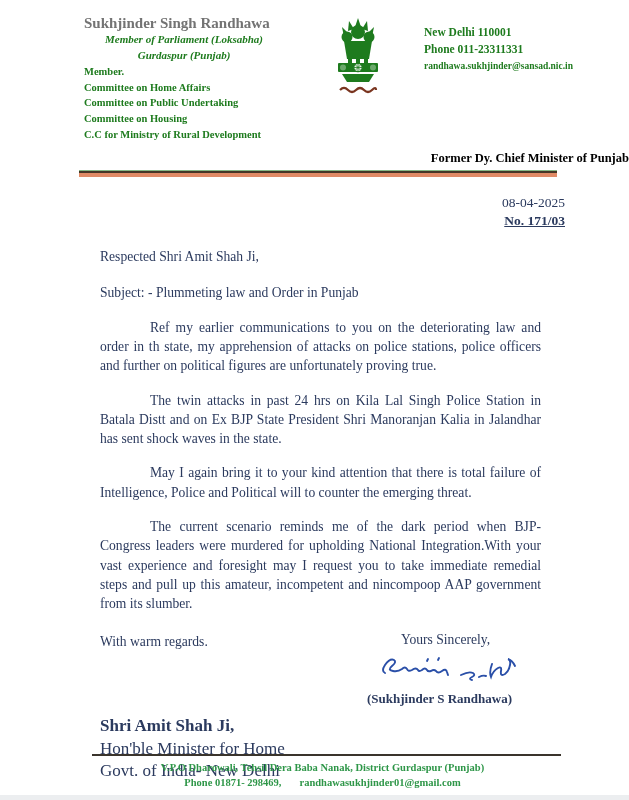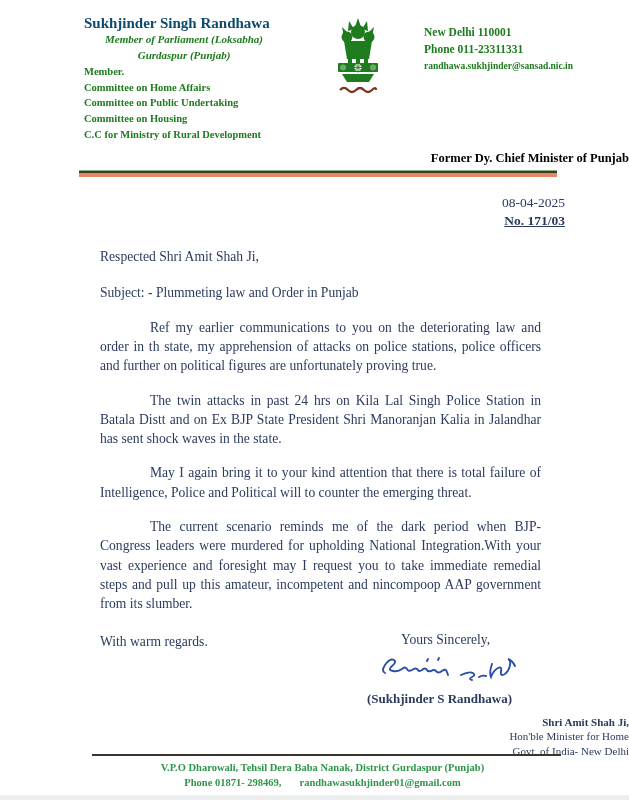--- a/index.html
+++ b/index.html
@@ -8,21 +8,21 @@
     width:629px; height:800px;
     background:#ffffff;
     font-family:"Liberation Serif", serif;
     color:#2b3a5e;
     overflow:hidden;
     margin:0 auto;
   }
   
   .lh { display:flex; padding:14px 50px 0 84px; }
   .lh-left { width:222px; }
-  .lh-name { color:#0c4a6e; font-weight:bold; font-size:15px; line-height:1.2; }
+  .lh-name { color:#737373; font-weight:bold; font-size:15px; line-height:1.2; }
   .lh-sub { color:#1e7b1e; font-weight:bold; font-size:11px; text-align:center; width:200px; line-height:1.45;font-style:italic; }
   .lh-member, .lh-comm { color:#1e7b1e; font-weight:bold; font-size:10.5px; line-height:1.5; }
   .lh-emblem { width:104px; display:flex; justify-content:center; align-items:flex-start; padding-top:2px; }
   .lh-right { flex:1; padding-left:14px; padding-top:10px; }
   .lh-addr { color:#1e7b1e; font-weight:bold; font-size:11.5px; line-height:1.5; }
   .lh-email { color:#1e7b1e; font-weight:bold; font-size:9.5px; line-height:1.6; }
   .former { text-align:right; color:#000000; font-weight:bold; font-size:12.5px; margin-top:8px; }
   .divider { margin:4px 72px 0 79px; }
   .divider .d1 { height:1px; background:#86b886; }
   .divider .d2 { height:2px; background:#453627; }
@@ -34,21 +34,21 @@
   .letter-body { padding:0 88px 0 100px; font-size:13.6px; line-height:1.42; }
   .salutation { margin-top:17px; }
   .subject { margin-top:17px; }
   p.para { text-align:justify; text-indent:50px; margin:15px 0 0 0; }
   .closing-row { display:flex; justify-content:space-between; align-items:flex-start; margin-top:16px; }
   .regards { padding-top:2px; }
   .sign-block { width:200px; text-align:left; margin-right:-26px; }
   .sign-off { padding-left:34px; }
   .signature { margin:2px 0 0 8px; }
   .signatory { font-weight:bold; font-size:13px; }
-  .addressee { padding-left:100px; margin-top:6px; font-size:11px; line-height:1.35;text-align:right; }
+  .addressee { padding-left:100px; margin-top:6px; font-size:17px; line-height:1.35; }
   .addressee .a-name { font-weight:bold; }
   
   .footer { position:absolute; left:16px; right:0; bottom:9px; }
   .footer-rule { height:2px; background:#3a342c; margin:0 68px 4px 76px; }
   .footer-text { text-align:center; color:#2e9648; font-weight:bold; font-size:10.5px; line-height:1.5; }
   .footer-text .gap { display:inline-block; width:18px; }
   .scan-edge { position:absolute; left:0; right:0; bottom:0; height:5px; background:#eceef0; }
 </style>
 </head>
 <body>

